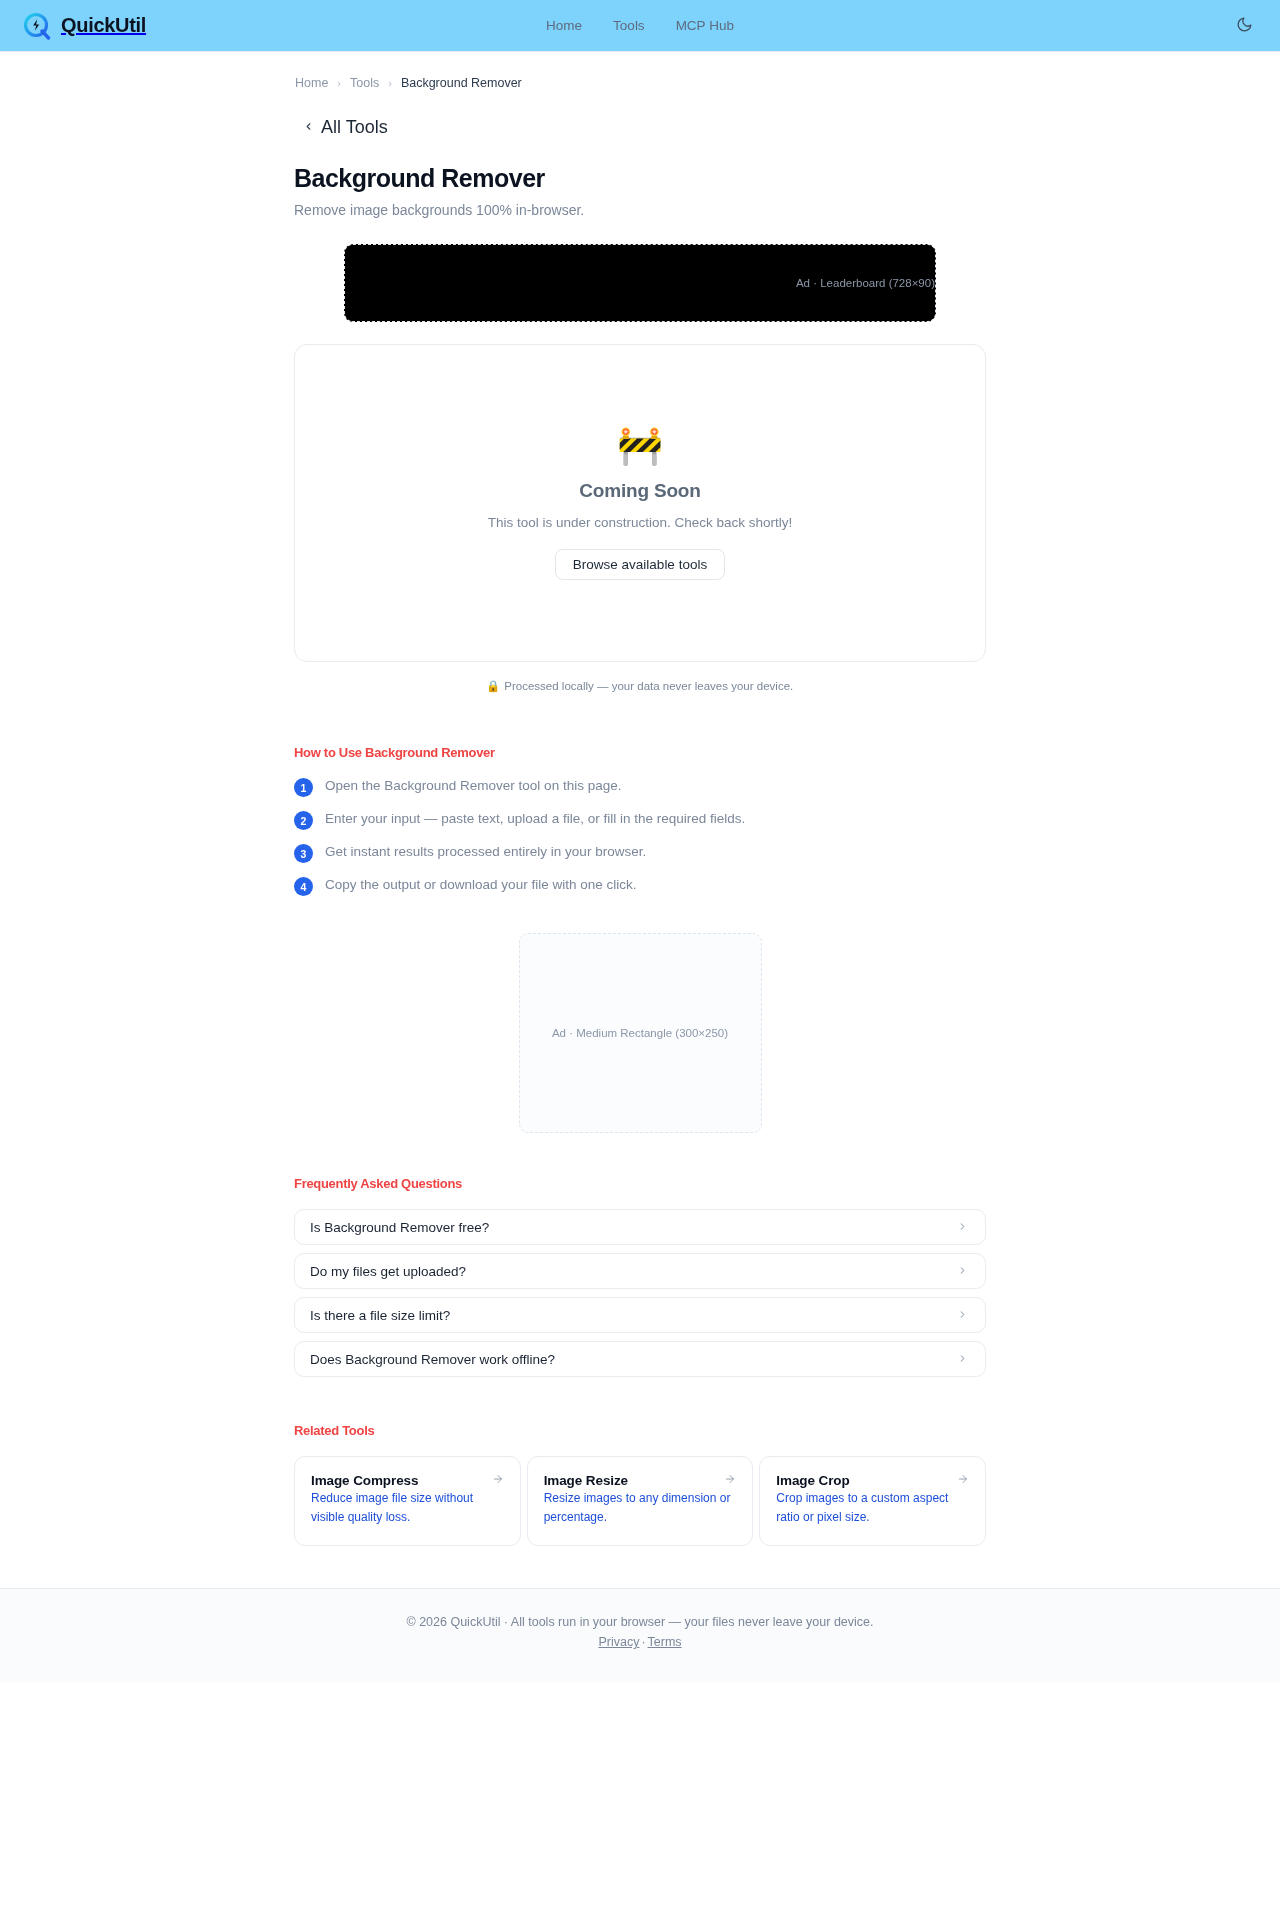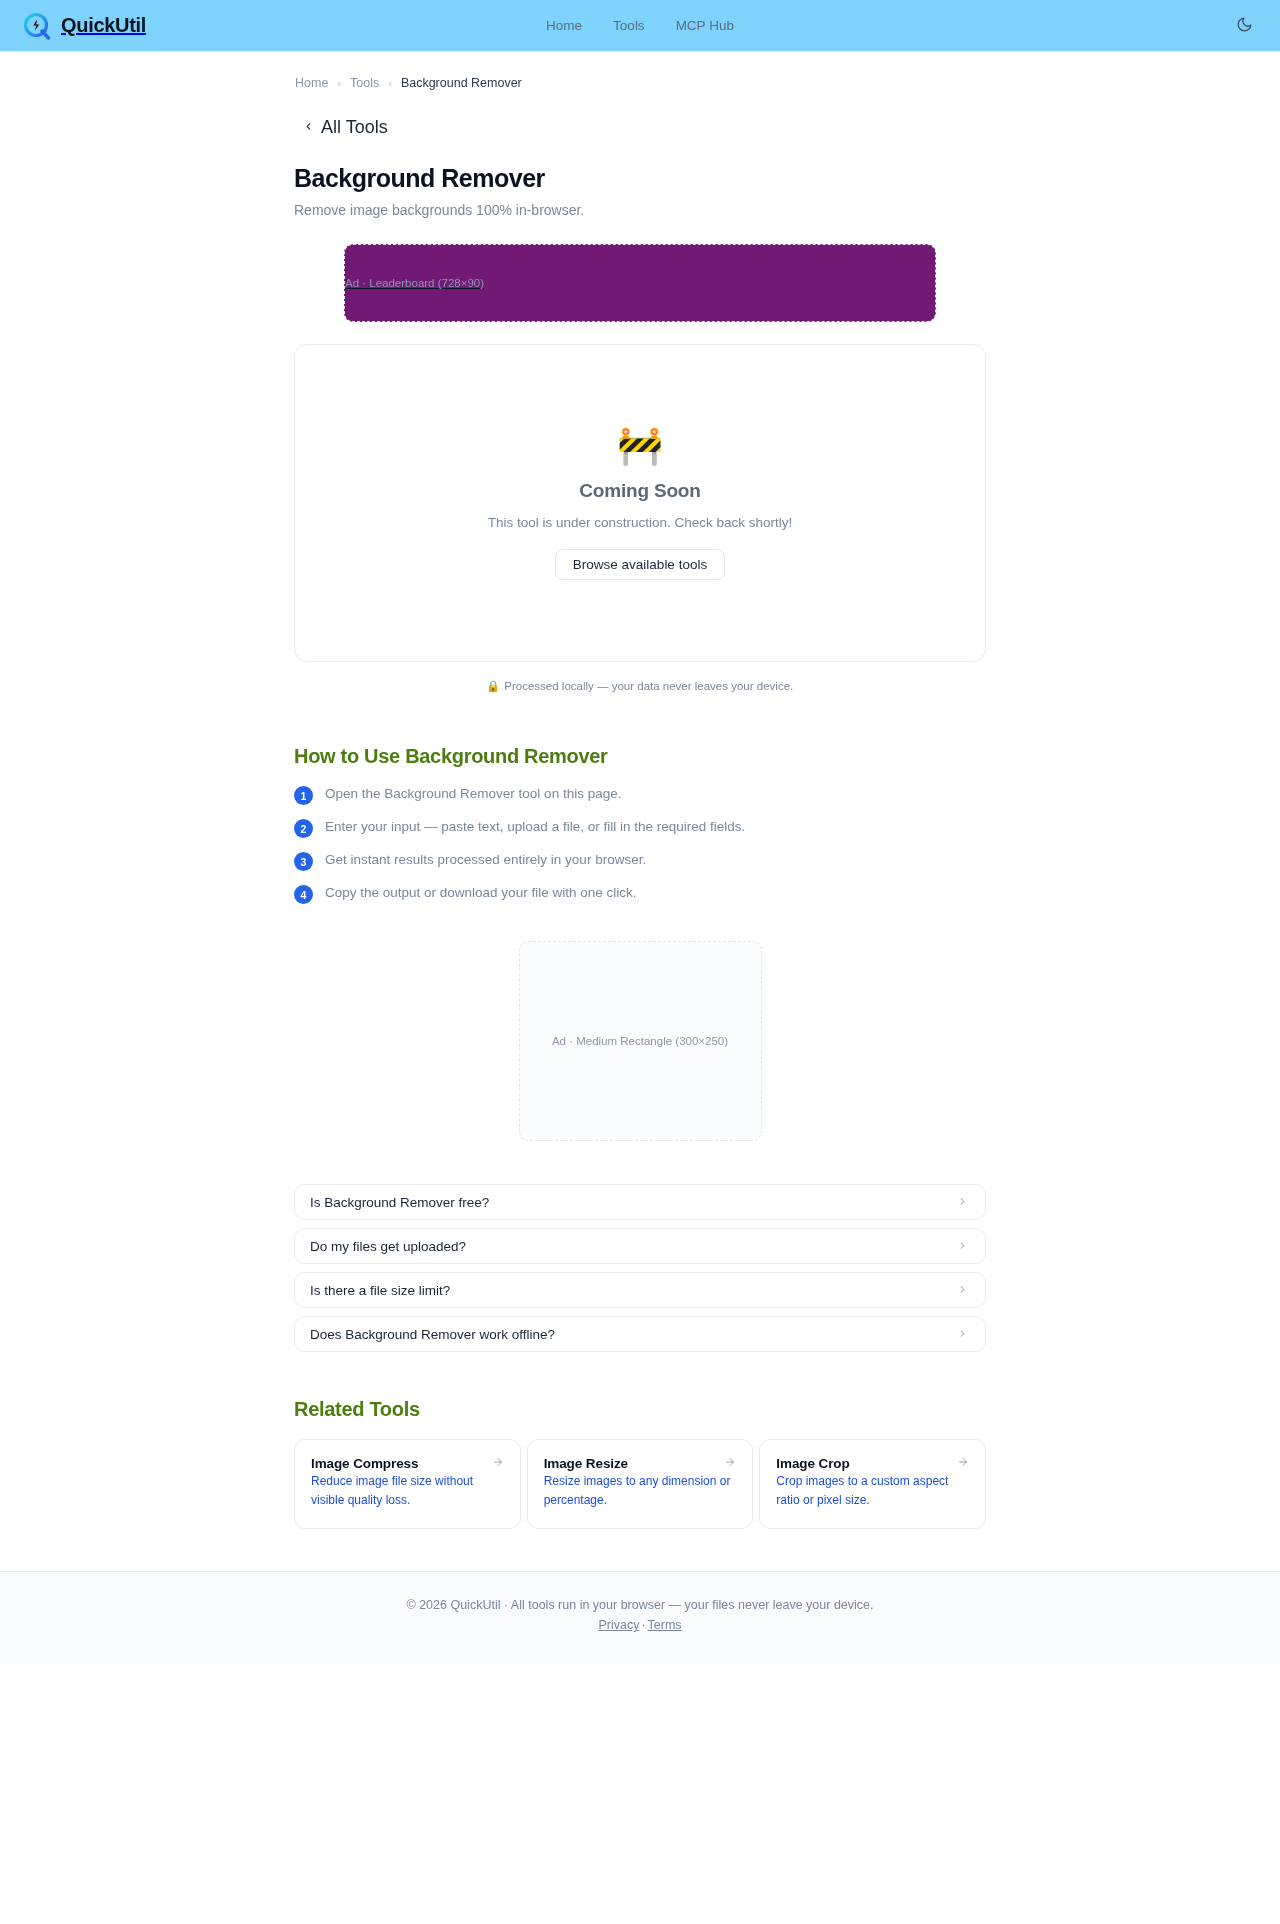--- a/index.html
+++ b/index.html
@@ -96,25 +96,24 @@
     color: #7b8799;
   }
 
   
   .ad-leaderboard {
     width: 592px;
     height: 78px;
     margin: 26px auto 0 auto;
     border: 1px dashed #dfe5ec;
     border-radius: 9px;
-    background: #701a75;
-    display: flex;
-    align-items: center;
-    justify-content: flex-start;
-    text-decoration: underline;
+    background: #000000;
+    display: flex;
+    align-items: center;
+    justify-content: flex-end;
   }
   .ad-label {
     font-size: 11.5px;
     color: #8b97a8;
   }
   .ad-rect {
     width: 243px;
     height: 200px;
     margin: 37px auto 0 auto;
     border: 1px dashed #dfe5ec;
@@ -164,24 +163,24 @@
   }
   .privacy-note {
     margin-top: 17px;
     text-align: center;
     font-size: 11.5px;
     color: #7b8799;
   }
 
   
   .section-title {
-    font-size: 20px;
+    font-size: 13px;
     font-weight: 700;
     letter-spacing: -0.3px;
-    color: #4d7c0f;
+    color: #ef4444;
   }
   .howto { margin-top: 52px; }
   .howto-list { margin-top: 17px; list-style: none; }
   .howto-item {
     display: flex;
     align-items: flex-start;
     gap: 12px;
     margin-bottom: 13px;
   }
   .step-badge {
@@ -365,20 +364,21 @@
     </ol>
   </section>
 
   
   <div class="ad-rect">
     <span class="ad-label">Ad · Medium Rectangle (300×250)</span>
   </div>
 
   
   <section class="faq">
+    <h2 class="section-title">Frequently Asked Questions</h2>
     <div class="faq-list">
       <div class="faq-item">
         <span class="faq-q">Is Background Remover free?</span>
         <span class="faq-chev">
           <svg width="11" height="11" viewBox="0 0 24 24" fill="none" stroke="currentColor" stroke-width="2.2" stroke-linecap="round" stroke-linejoin="round">
               <polyline points="9 18 15 12 9 6"></polyline>
             </svg>
         </span>
       </div>
       <div class="faq-item">

